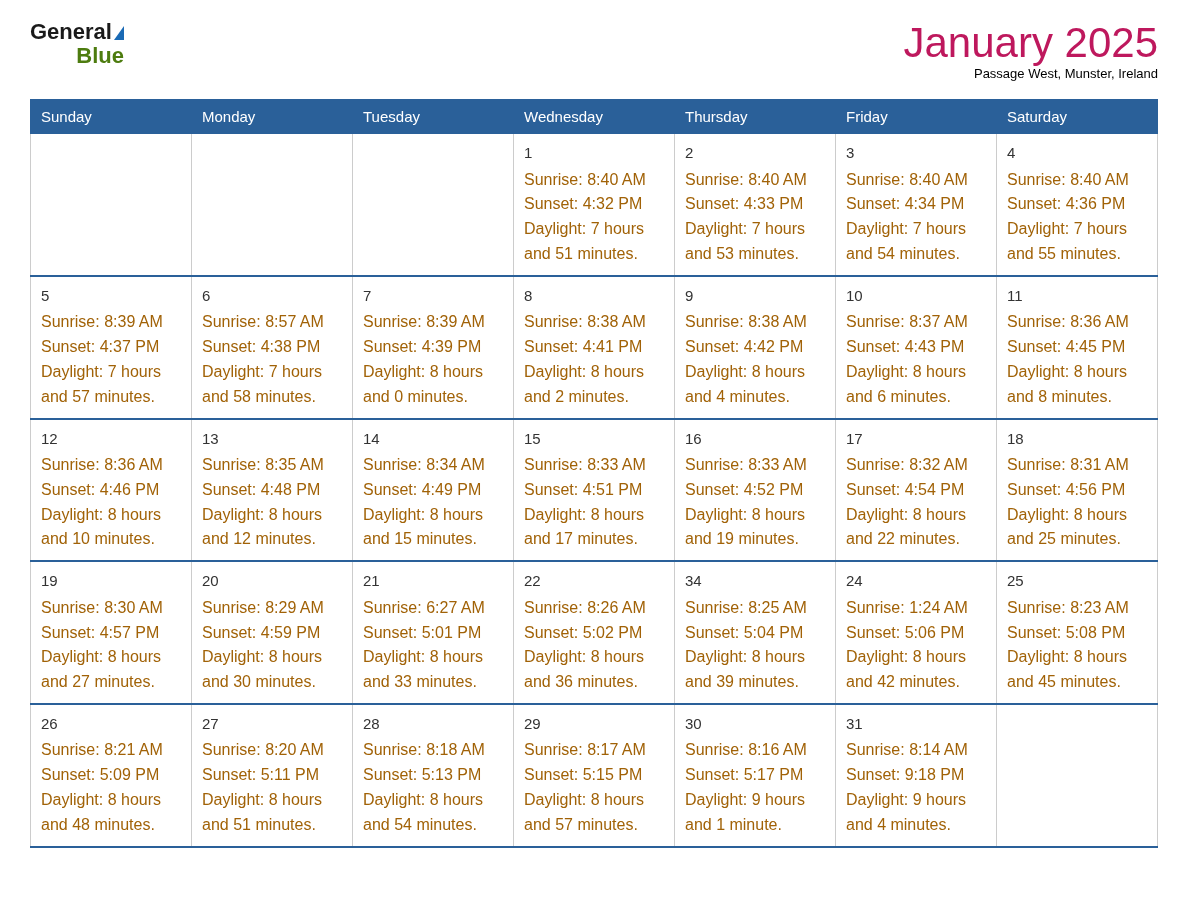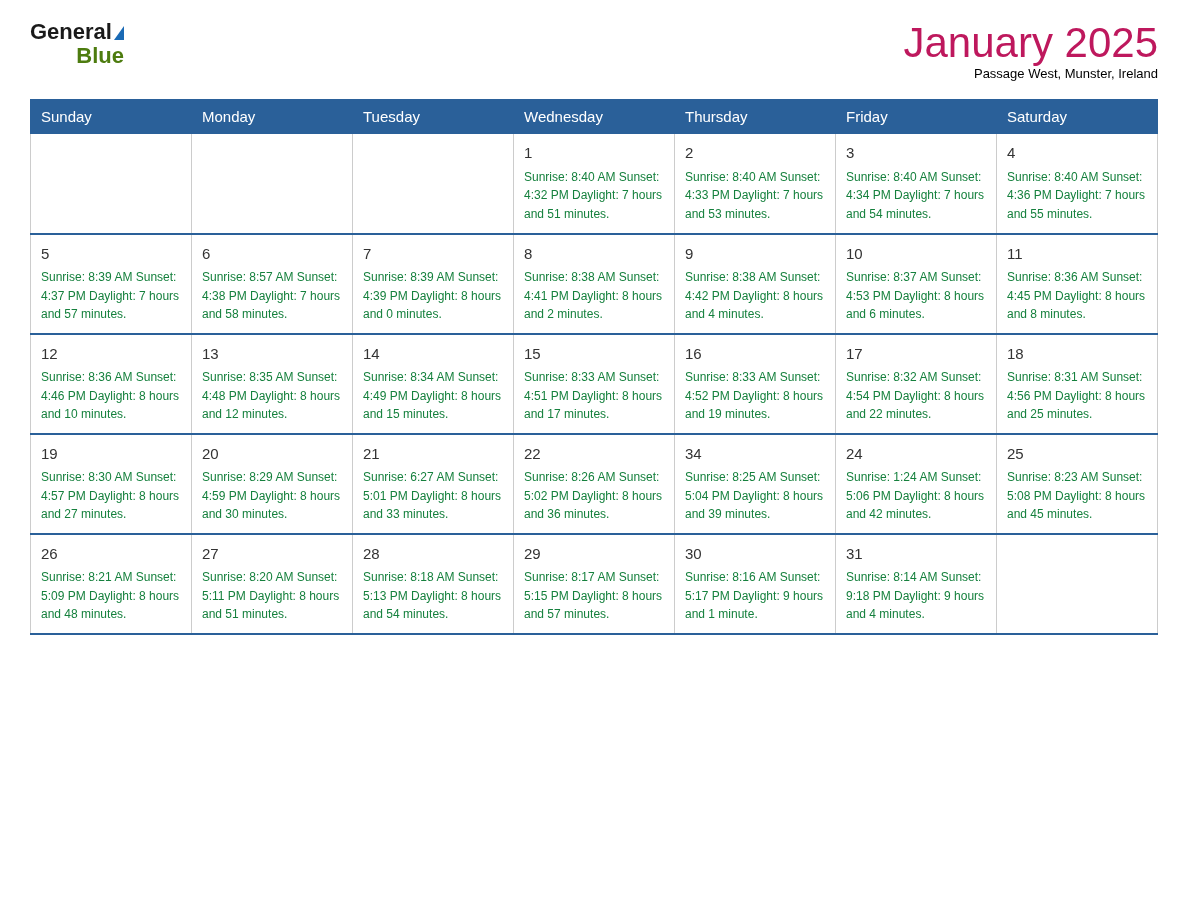--- a/index.html
+++ b/index.html
@@ -84,22 +84,22 @@
     tbody tr {
       border-bottom: 2px solid #2a6099;
     }
     .day-number {
       font-size: 15px;
       font-weight: normal;
       display: block;
       margin-bottom: 3px;
     }
     .day-info {
-      font-size: 12px;
-      color: #15803d;
+      font-size: 16px;
+      color: #a16207;
       line-height: 1.55;
     }
   </style>
 </head>
 <body>
 
 <div class="header">
   <div class="logo">
     <div>
       <span class="logo-general">General</span><span class="logo-triangle"></span>
@@ -192,21 +192,21 @@
         <td>
           <span class="day-number">9</span>
           <div class="day-info">Sunrise: 8:38 AM
 Sunset: 4:42 PM
 Daylight: 8 hours
 and 4 minutes.</div>
         </td>
         <td>
           <span class="day-number">10</span>
           <div class="day-info">Sunrise: 8:37 AM
-Sunset: 4:53 PM
+Sunset: 4:43 PM
 Daylight: 8 hours
 and 6 minutes.</div>
         </td>
         <td>
           <span class="day-number">11</span>
           <div class="day-info">Sunrise: 8:36 AM
 Sunset: 4:45 PM
 Daylight: 8 hours
 and 8 minutes.</div>
         </td>

